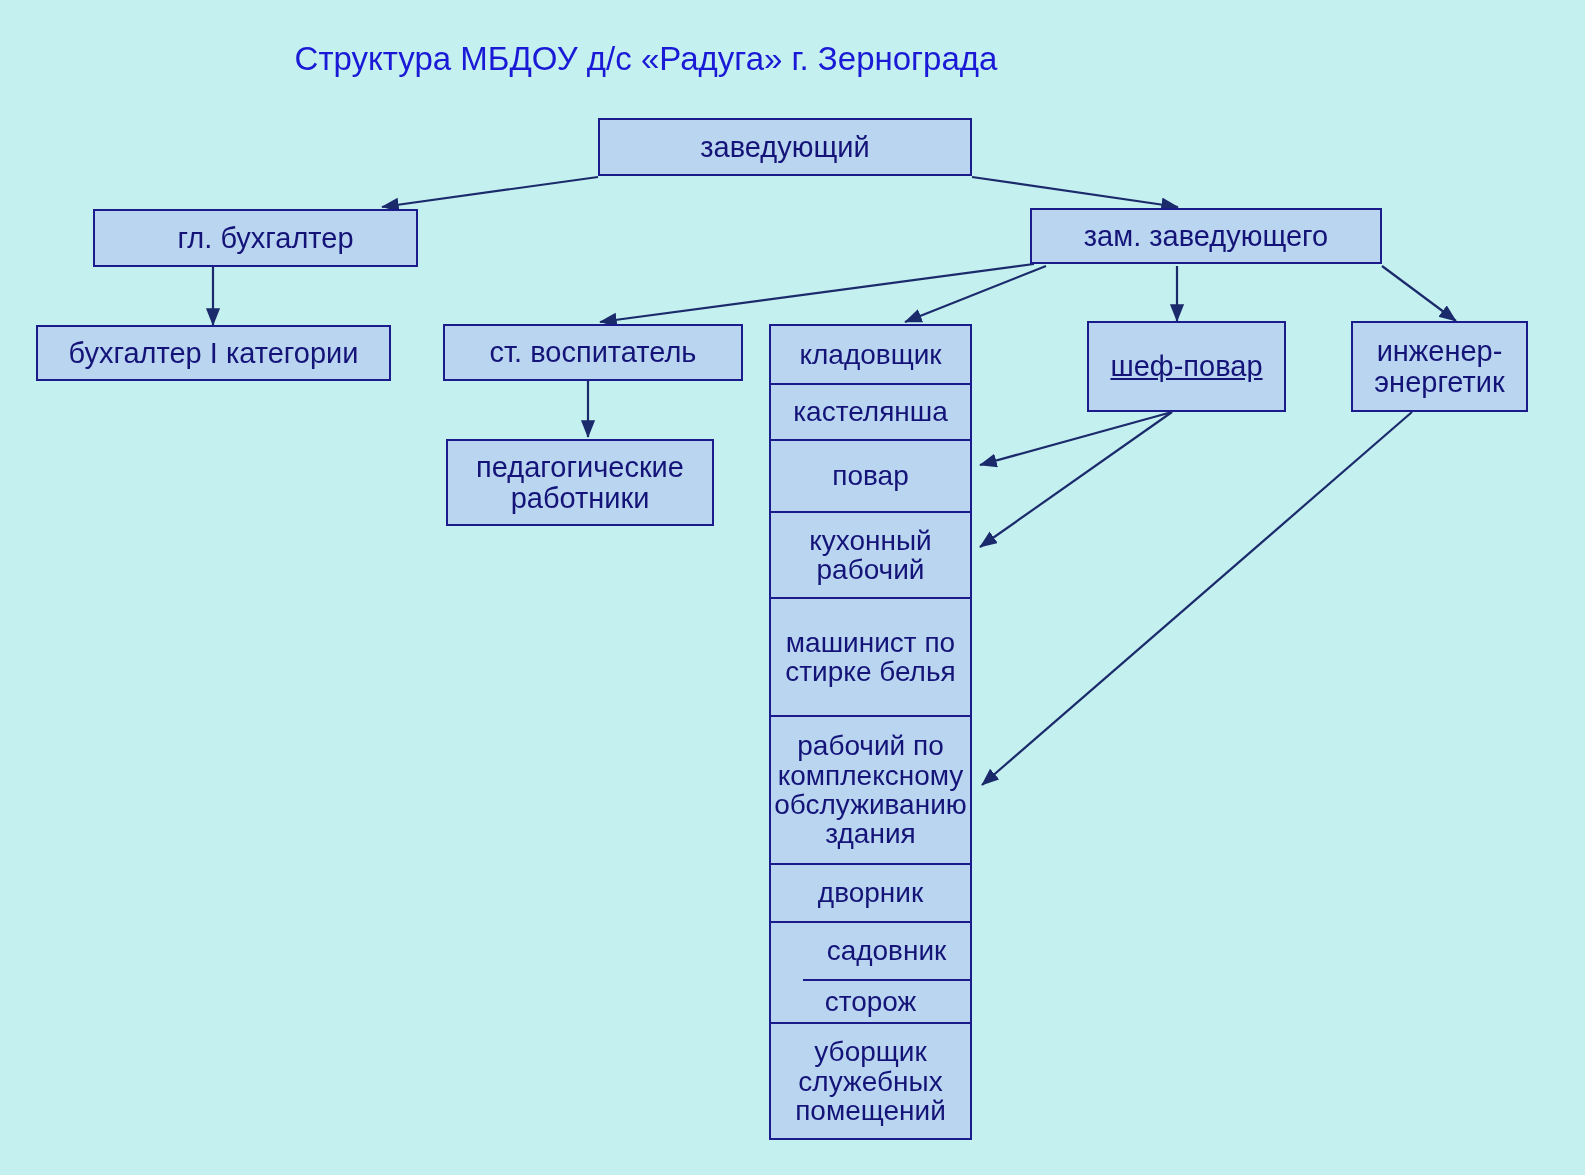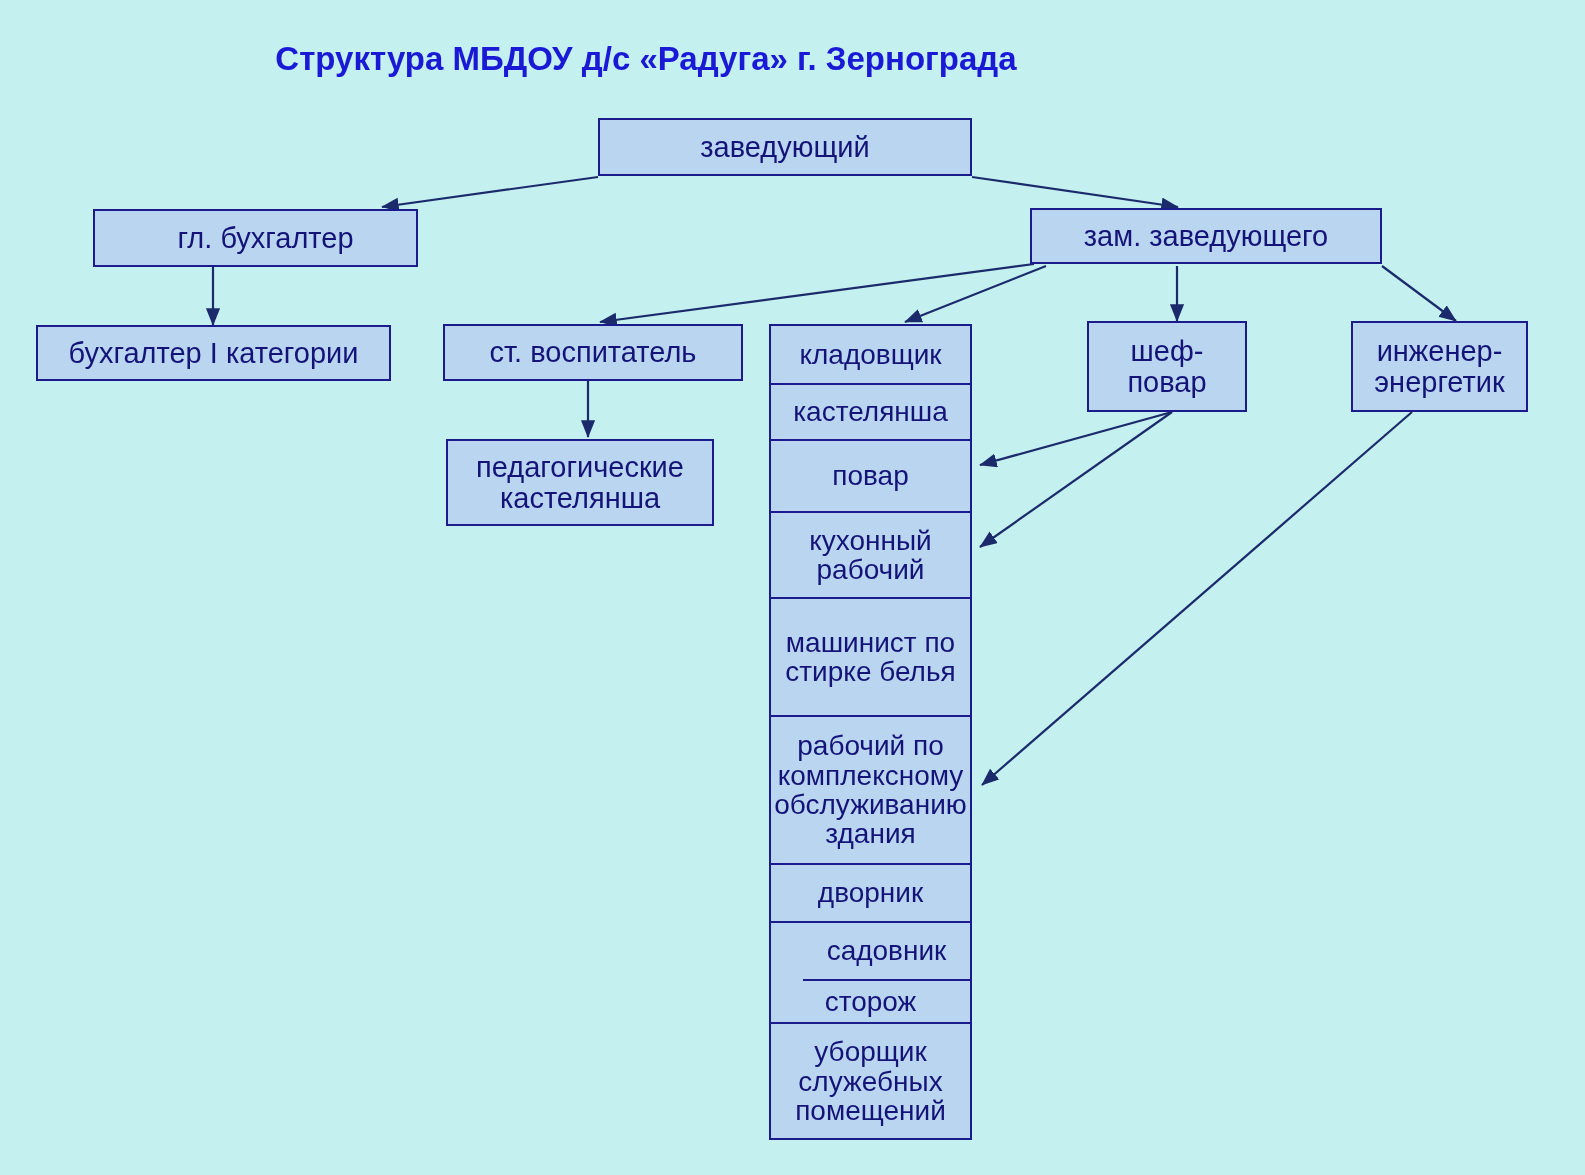--- a/index.html
+++ b/index.html
@@ -16,21 +16,21 @@
     overflow: hidden;
     font-family: "Liberation Sans", "DejaVu Sans", sans-serif;
   }
   #title {
     position: absolute;
     left: 0;
     top: 40px;
     width: 1292px;
     text-align: center;
     font-size: 33px;
-    font-weight: bold;
+    font-weight: normal;
     color: #1919d6;
     letter-spacing: 0px;
   }
   .node {
     position: absolute;
     box-sizing: border-box;
     background: #bad5f0;
     border: 2px solid #1b1b8c;
     color: #141478;
     font-size: 29px;
@@ -124,24 +124,24 @@
 
   <div class="node" style="left:36px; top:325px; width:355px; height:56px;">
     <span>бухгалтер I категории</span>
   </div>
 
   <div class="node" style="left:443px; top:324px; width:300px; height:57px;">
     <span>ст. воспитатель</span>
   </div>
 
   <div class="node" style="left:446px; top:439px; width:268px; height:87px;">
-    <span>педагогические кастелянша</span>
+    <span>педагогические работники</span>
   </div>
 
-  <div class="node" style="left:1087px; top:321px; width:160px; height:91px;">
+  <div class="node" style="left:1087px; top:321px; width:199px; height:91px;text-decoration:underline;">
     <span>шеф-повар</span>
   </div>
 
   <div class="node" style="left:1351px; top:321px; width:177px; height:91px;">
     <span>инженер-энергетик</span>
   </div>
 
   <div class="stack" id="staff-stack" style="left:769px; top:324px; width:203px; height:816px;">
     <div class="cell" style="height:59px;">
       <span>кладовщик</span>

